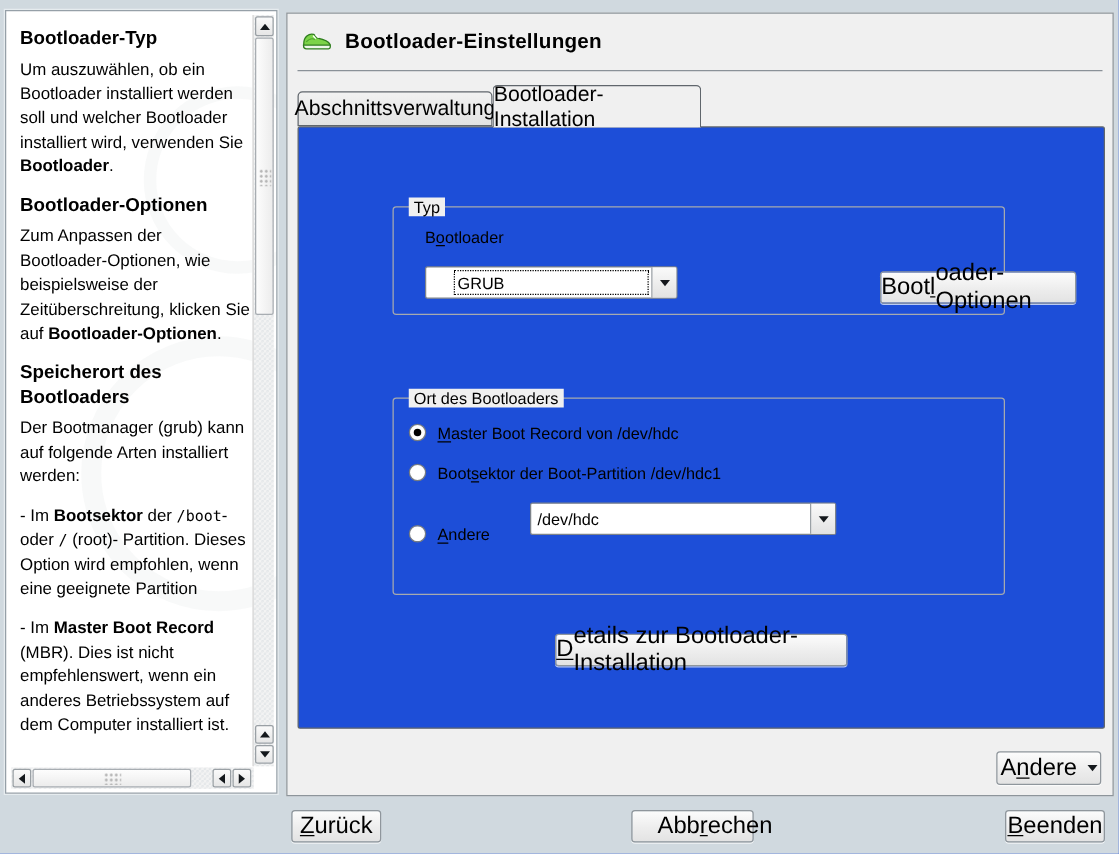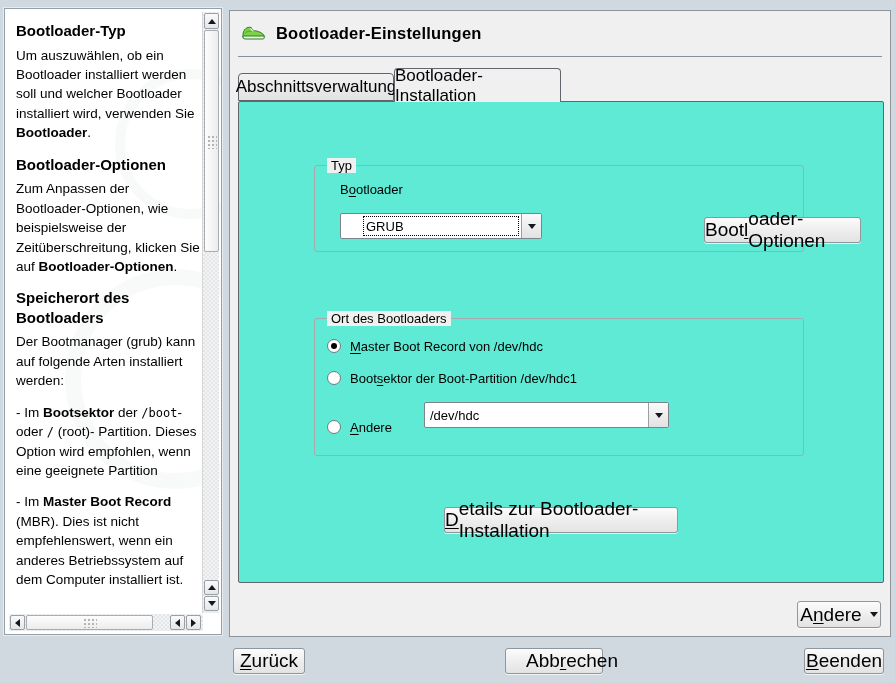--- a/index.html
+++ b/index.html
@@ -105,32 +105,32 @@
     left:8px; top:62px; width:156px; height:28px;
     background:linear-gradient(180deg,#f2f2f2,#e2e2e2);
     z-index:1;
   }
   .tab.active {
     left:164px; top:57px; width:167px; height:34px;
     background:#f0f0f0; border-bottom:none; z-index:3;
   }
   .tab-frame {
     position:absolute; left:8px; top:90px; width:646px; height:482px;
-    background:#5eead4; border:1px solid #60666c; border-radius:2px; z-index:2;
+    background:#1d4ed8; border:1px solid #60666c; border-radius:2px; z-index:2;
   }
 
   .group {
     position:absolute; border:1px solid #a6aaae; border-radius:3px;
   }
   .group-title {
     position:absolute; top:-8px; left:12px; background:#f0f0f0;
     padding:0 4px; font-size:13px; line-height:15px;
   }
   .g-typ { left:75px; top:63px; width:490px; height:87px; }
-  .g-ort { left:75px; top:216px; width:490px; height:138px; }
+  .g-ort { left:75px; top:216px; width:490px; height:158px; }
 
   .field-label { position:absolute; font-size:13px; }
   .lbl-bootloader { left:25px; top:16px; }
 
   .combo {
     position:absolute; height:26px; background:#fff;
     border:1px solid #7d838a; border-radius:2px; display:flex;
   }
   .combo-gruB { left:25px; top:47px; width:202px;padding-left:20px; }
   .combo-field {

